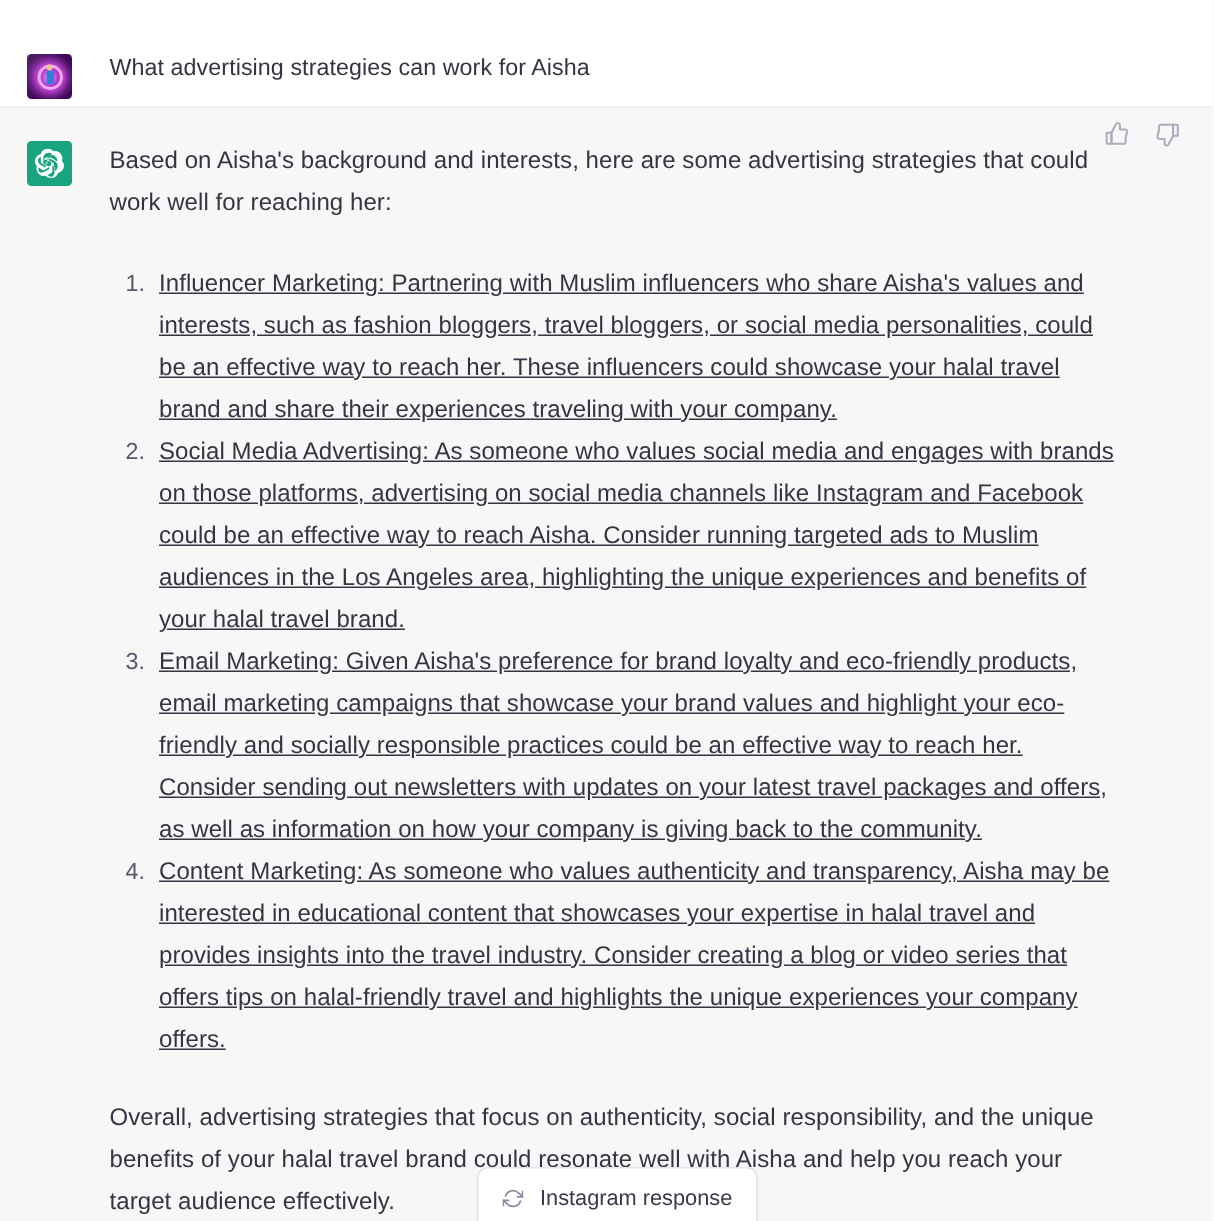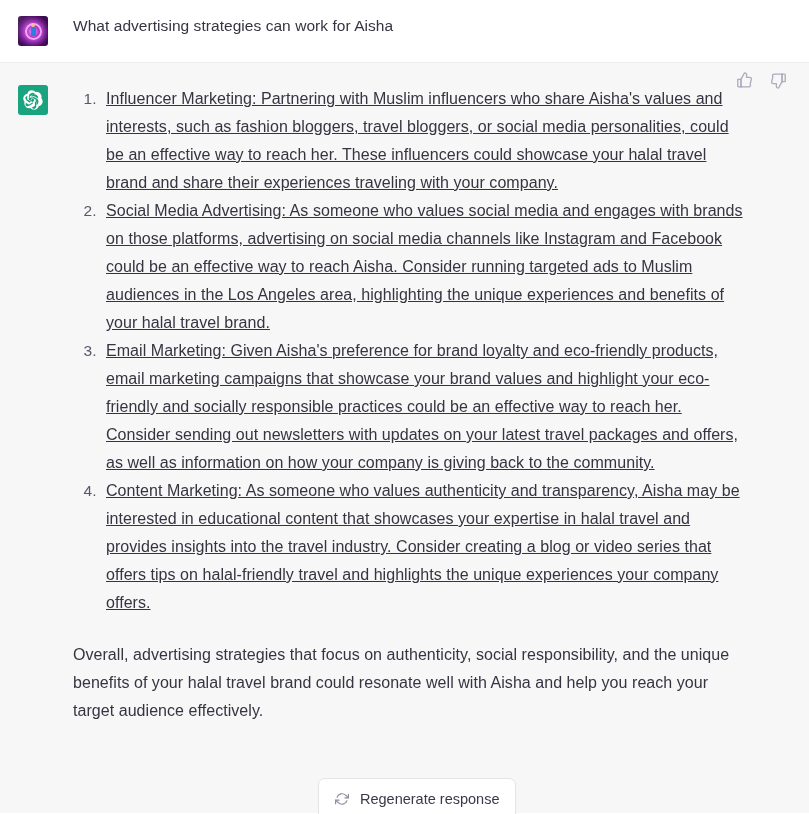--- a/index.html
+++ b/index.html
@@ -107,20 +107,21 @@
     font-size: 16px;
     line-height: 28px;
     letter-spacing: 0.05px;
     word-wrap: break-word;
   }
 
   .msg-user {
     font-size: 15.5px;
     line-height: 24px;
     padding-top: 2px;
+    margin-top: 20px;
   }
 
   .msg p {
     margin: 0;
   }
 
   .msg p.intro { margin-bottom: 26px; }
   .msg p.outro { margin-top: 24px; }
 
   .msg ol {
@@ -227,20 +228,21 @@
     </div>
 
     <div class="row">
       <div class="avatar avatar-assistant">
         <svg width="20" height="20" viewBox="0 0 41 41" fill="#ffffff" aria-hidden="true">
           <path d="M37.532 16.87a9.963 9.963 0 0 0-.856-8.184 10.078 10.078 0 0 0-10.855-4.835A9.964 9.964 0 0 0 18.306.5a10.079 10.079 0 0 0-9.614 6.977 9.967 9.967 0 0 0-6.664 4.834 10.08 10.08 0 0 0 1.24 11.817 9.965 9.965 0 0 0 .856 8.185 10.079 10.079 0 0 0 10.855 4.835 9.965 9.965 0 0 0 7.516 3.35 10.078 10.078 0 0 0 9.617-6.981 9.967 9.967 0 0 0 6.663-4.834 10.079 10.079 0 0 0-1.243-11.813zM22.498 37.886a7.474 7.474 0 0 1-4.799-1.735c.61.034.119.045.172.045l6.057-3.52a.985.985 0 0 0 .498-.857V23.25l2.56 1.48a.09.09 0 0 1 .5.07v7.117a7.503 7.503 0 0 1-7.5 7.97zM6.392 31.006a7.471 7.471 0 0 1-.894-5.023c.54.036.148.087.205.121l6.057 3.495a.986.986 0 0 0 .993 0l7.395-4.27v2.956a.0906.0906 0 0 1-.36.079l-6.122 3.54a7.504 7.504 0 0 1-10.24-2.744zM4.799 14.831a7.468 7.468 0 0 1 3.911-3.287v7.247a.965.965 0 0 0 .498.858l7.354 4.248-2.559 1.479a.092.092 0 0 1-.87.008L7.79 21.851a7.504 7.504 0 0 1-2.99-7.02zm21.028 4.895l-7.354-4.27 2.559-1.476a.092.092 0 0 1 .87-.009l6.124 3.536a7.496 7.496 0 0 1-1.157 13.528v-7.243a.998.998 0 0 0-.26-.066zm2.548-3.837a15.6 15.6 0 0 0-.204-.122l-6.06-3.495a.986.986 0 0 0-.992 0l-7.394 4.27v-2.957a.92.92 0 0 1 .036-.079l6.123-3.532a7.498 7.498 0 0 1 11.135 7.76zM14.636 21.92l-2.56-1.48a.09.09 0 0 1-.05-.071V13.25a7.497 7.497 0 0 1 12.293-5.756 6.94 6.94 0 0 0-.171.097l-6.057 3.52a.985.985 0 0 0-.498.857l-.007 8.553zm1.39-2.998l3.294-1.902 3.297 1.901v3.803l-3.297 1.902-3.294-1.902v-3.802z"></path>
         </svg>
       </div>
 
       <div class="msg">
+        <p class="intro">Based on Aisha's background and interests, here are some advertising strategies that could work well for reaching her:</p>
 
         <ol>
           <li>Influencer Marketing: Partnering with Muslim influencers who share Aisha's values and interests, such as fashion bloggers, travel bloggers, or social media personalities, could be an effective way to reach her. These influencers could showcase your halal travel brand and share their experiences traveling with your company.</li>
           <li>Social Media Advertising: As someone who values social media and engages with brands on those platforms, advertising on social media channels like Instagram and Facebook could be an effective way to reach Aisha. Consider running targeted ads to Muslim audiences in the Los Angeles area, highlighting the unique experiences and benefits of your halal travel brand.</li>
           <li>Email Marketing: Given Aisha's preference for brand loyalty and eco-friendly products, email marketing campaigns that showcase your brand values and highlight your eco-friendly and socially responsible practices could be an effective way to reach her. Consider sending out newsletters with updates on your latest travel packages and offers, as well as information on how your company is giving back to the community.</li>
           <li>Content Marketing: As someone who values authenticity and transparency, Aisha may be interested in educational content that showcases your expertise in halal travel and provides insights into the travel industry. Consider creating a blog or video series that offers tips on halal-friendly travel and highlights the unique experiences your company offers.</li>
         </ol>
 
         <p class="outro">Overall, advertising strategies that focus on authenticity, social responsibility, and the unique benefits of your halal travel brand could resonate well with Aisha and help you reach your target audience effectively.</p>
       </div>
@@ -248,16 +250,16 @@
   </div>
 
   <button class="regenerate-btn">
     <span class="rg-icon">
       <svg width="14" height="14" viewBox="0 0 24 24" fill="none" stroke="currentColor" stroke-width="2" stroke-linecap="round" stroke-linejoin="round">
         <polyline points="23 4 23 10 17 10"></polyline>
         <polyline points="1 20 1 14 7 14"></polyline>
         <path d="M3.51 9a9 9 0 0 1 14.85-3.36L23 10M1 14l4.64 4.36A9 9 0 0 0 20.49 15"></path>
       </svg>
     </span>
-    <span>Regenerate response</span>
+    <span>Instagram response</span>
   </button>
 
 </div>
 
 </body></html>

